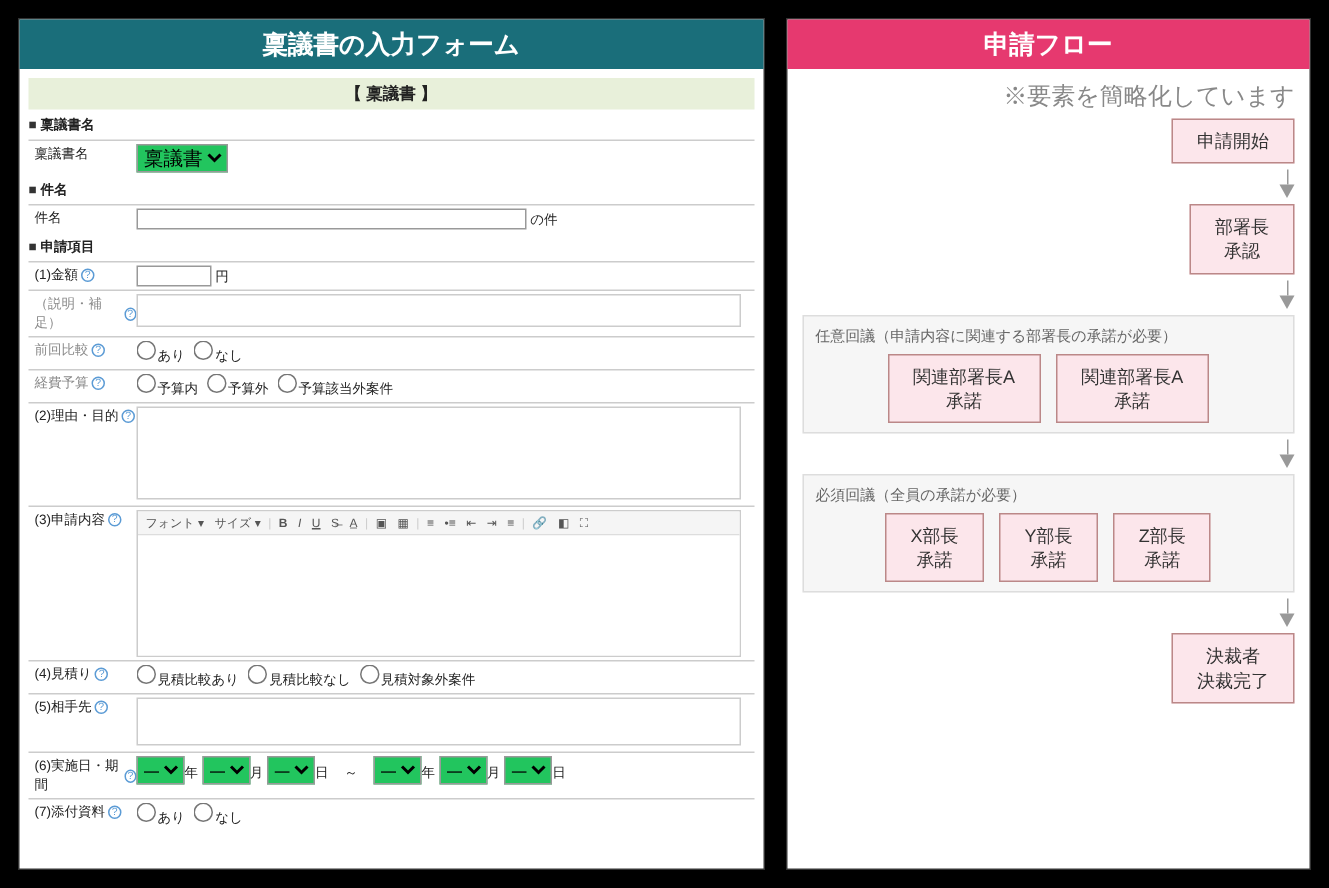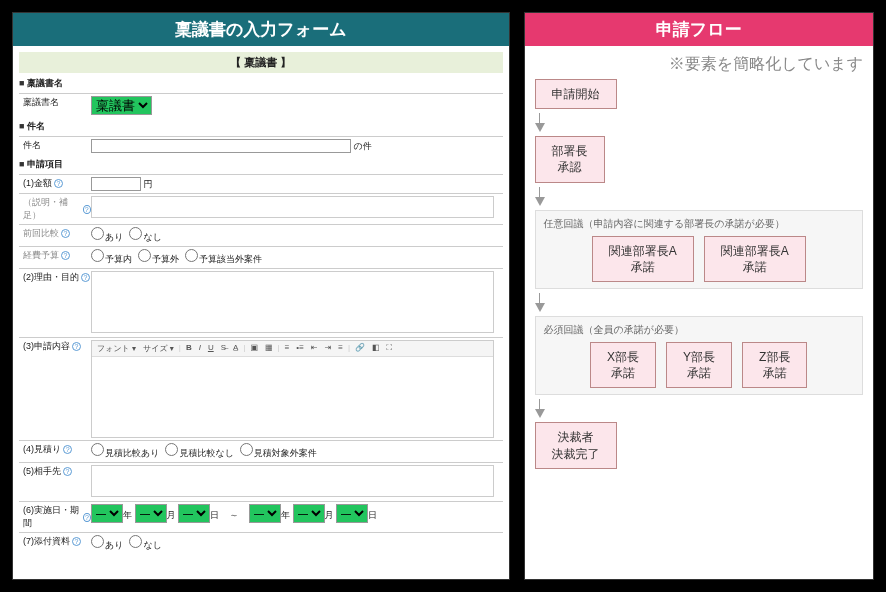--- a/index.html
+++ b/index.html
@@ -17,28 +17,28 @@
 .lbl{width:72px;font-size:9px;padding-left:4px;display:flex;align-items:center;gap:2px}
 .lbl.sm{color:#8a8a8a}
 .q{display:inline-block;width:9px;height:9px;border-radius:50%;border:1px solid #5b9bd5;color:#5b9bd5;font-size:7px;line-height:8px;text-align:center}
 .fld{flex:1}
 select{font-size:13px;border:1px solid #999;background:#22c55e}
 input[type=text]{font-size:9px;border:1px solid #999;padding:1px 2px}
 textarea{font-size:9px;border:1px solid #ccc;width:98%;resize:none}
 .radio-g{display:flex;gap:6px;font-size:9px;align-items:center}
 .radio-g input{margin-right:1px}
 .editor{border:1px solid #ccc;width:98%}
-.toolbar{background:#f5f5f5;border-bottom:1px solid #ddd;padding:2px 3px;display:flex;gap:3px;font-size:8px;color:#666}
+.toolbar{background:#f5f5f5;border-bottom:1px solid #ddd;padding:2px 3px;display:flex;gap:3px;align-items:center;font-size:8px;color:#666}
 .tbtn{display:inline-block;padding:0 2px;color:#555;cursor:pointer}
 .sep{color:#ccc}
 .edit-area{height:80px;background:#fff}
 .date-row select{width:32px}
 .flow-body{flex:1;padding:8px 10px;font-size:11px;color:#333}
 .note{text-align:right;font-size:16px;color:#888;margin-bottom:4px}
-.flow{display:flex;flex-direction:column;align-items:flex-start;gap:4px}
+.flow{display:flex;flex-direction:column;align-items:flex-end;gap:4px}
 .box{border:1px solid #b88;background:#fce6eb;padding:6px 16px;text-align:center;font-size:12px;line-height:1.35}
 .grp{border:1px solid #ddd;background:#f6f6f6;padding:6px 8px;width:100%}
 .grp-title{font-size:10px;color:#666;margin-bottom:5px}
 .grp-row{display:flex;gap:10px;justify-content:center}
 .arrow{width:0;height:0;border-left:5px solid transparent;border-right:5px solid transparent;border-top:9px solid #999}
 .aline{width:1px;height:10px;background:#999}
 .ar{display:flex;flex-direction:column;align-items:center}
 </style>
 </head>
 <body>

